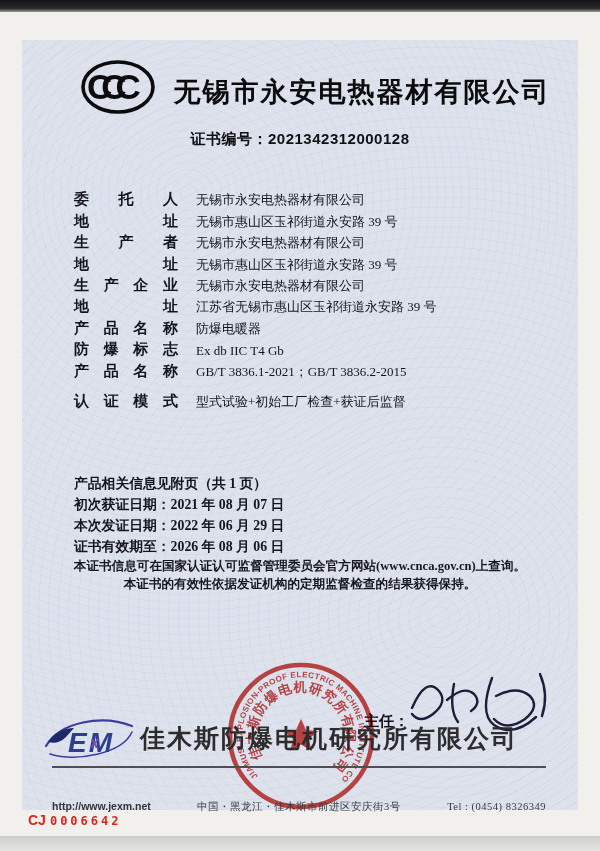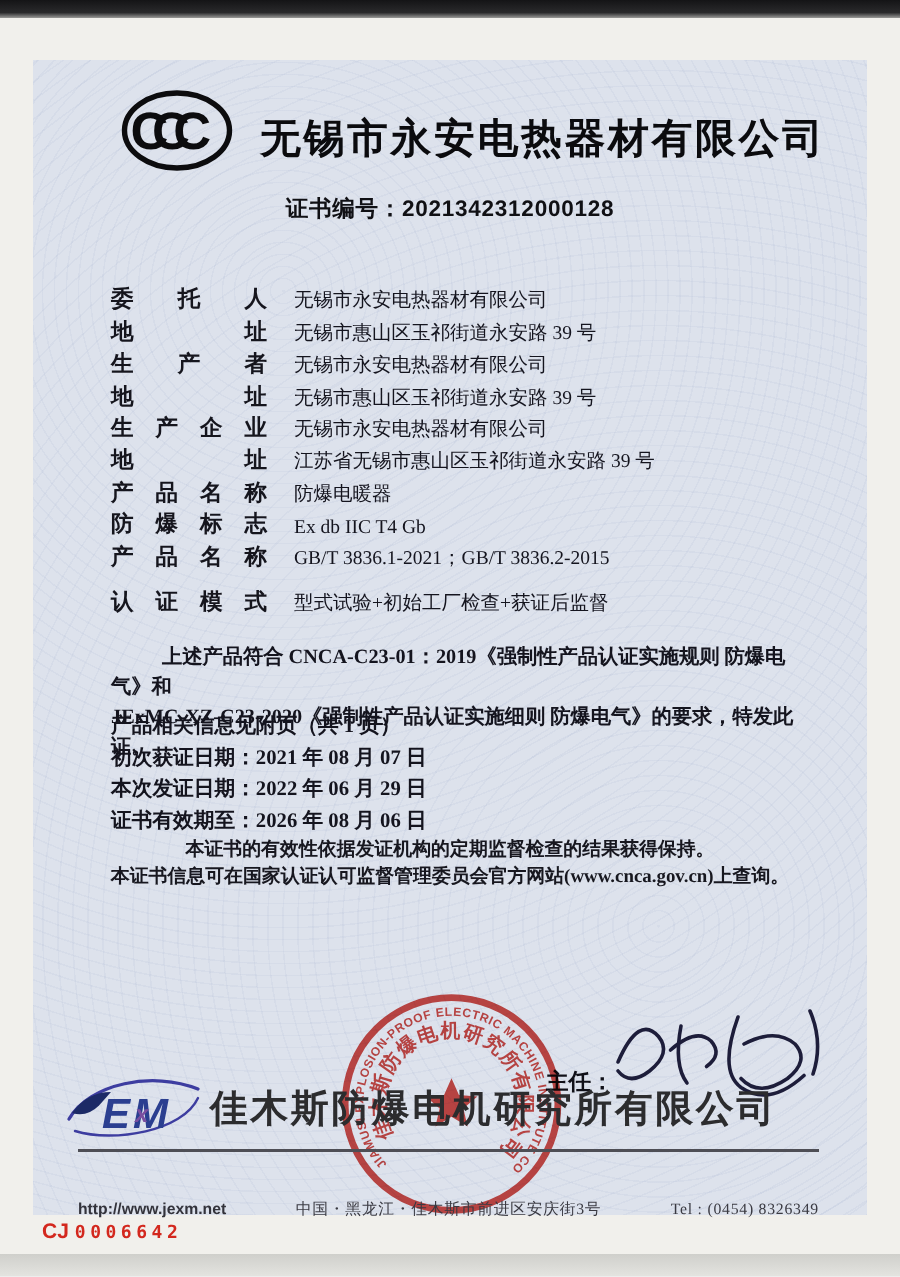--- a/index.html
+++ b/index.html
@@ -126,35 +126,31 @@
       <div class="row">
           <span class="lbl">产品名称</span>
           <span class="val">GB/T 3836.1-2021；GB/T 3836.2-2015</span>
         </div>
       <div class="row gap">
           <span class="lbl">认证模式</span>
           <span class="val">型式试验+初始工厂检查+获证后监督</span>
         </div>
     </div>
 
-    <div class="statement">
-      <div class="indent">上述产品符合 CNCA-C23-01：2019《强制性产品认证实施规则 防爆电气》和</div>
-      <div>JExMC-XZ-C23-2020《强制性产品认证实施细则 防爆电气》的要求，特发此证。</div>
-    </div>
 
     <div class="infos">
       <div>产品相关信息见附页（共 1 页）</div>
       <div>初次获证日期：2021 年 08 月 07 日</div>
       <div>本次发证日期：2022 年 06 月 29 日</div>
       <div>证书有效期至：2026 年 08 月 06 日</div>
     </div>
 
     <div class="notes">
+      <div>本证书信息可在国家认证认可监督管理委员会官方网站(www.cnca.gov.cn)上查询。</div>
       <div>本证书的有效性依据发证机构的定期监督检查的结果获得保持。</div>
-      <div>本证书信息可在国家认证认可监督管理委员会官方网站(www.cnca.gov.cn)上查询。</div>
     </div>
 
     <div class="sign-row">
       <span class="sign-label">主任：</span>
       <svg class="signature" width="160" height="78" viewBox="0 0 160 78">
         <g fill="none" stroke="#1d1d3a" stroke-width="2.4" stroke-linecap="round" stroke-linejoin="round">
           <path d="M12 46 q14 -32 27 -17 q9 11 -6 23 q-13 10 -21 0"></path>
           <path d="M54 22 q-5 26 4 38"></path>
           <path d="M47 38 q17 -15 27 -6 q8 9 -3 17"></path>
           <path d="M92 16 q-13 36 2 47 q19 13 42 -8"></path>

